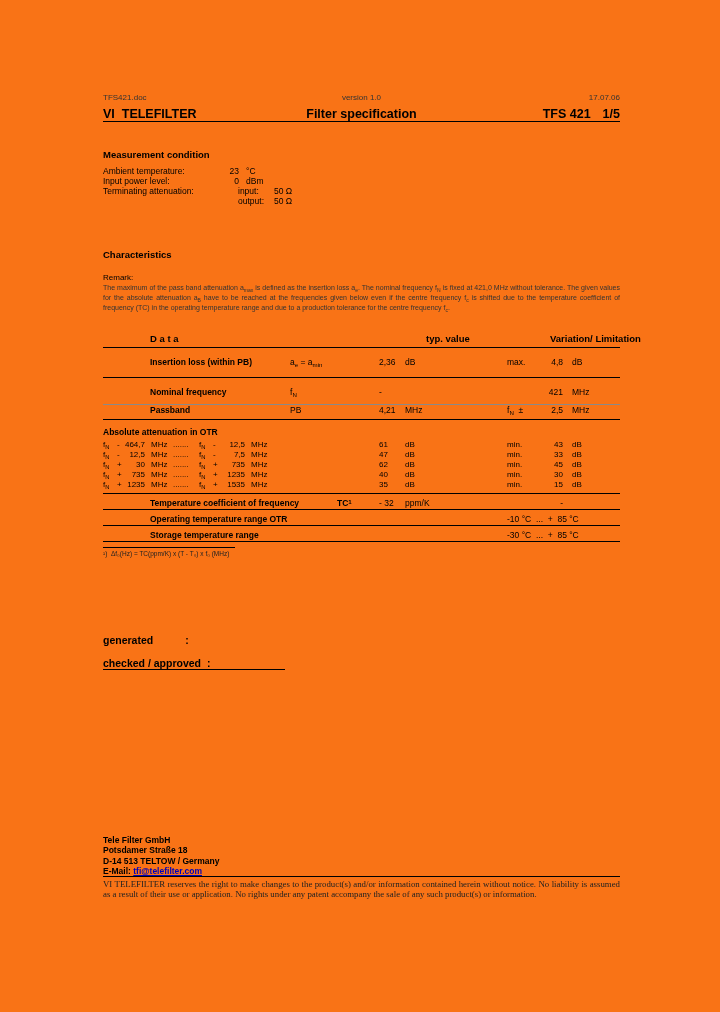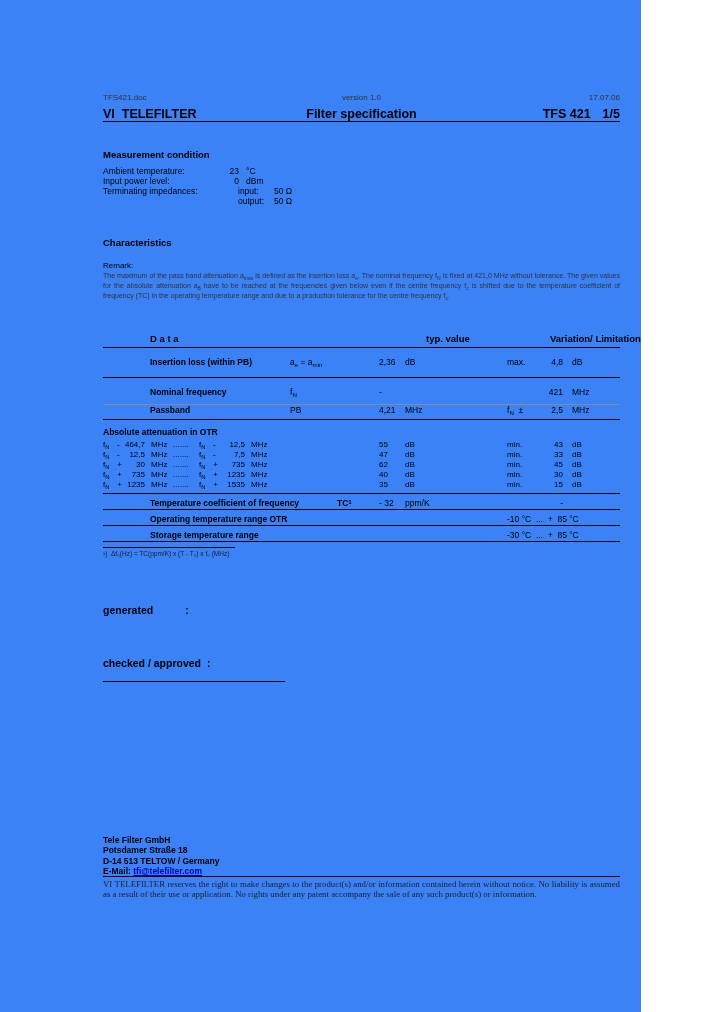--- a/index.html
+++ b/index.html
@@ -1,17 +1,17 @@
 <!DOCTYPE html>
 <html><head>
 <meta charset="utf-8">
 <style>
   * { margin:0; padding:0; box-sizing:border-box; }
   html,body { background:#ffffff; }
-  .page { position:relative; width:641px; height:1012px; background:#3b82f6;
+  .page { position:relative; width:720px; height:1012px; background:#f97316;
           font-family:"Liberation Sans", sans-serif; color:#000; overflow:hidden; }
   .sec { position:absolute; left:103px; width:517px; }
 
   hr.rule { border:none; border-top:1px solid #000; margin:0; }
   hr.rule-thin { border:none; border-top:1px solid #8a8a8a; margin:0; }
   .bold { font-weight:bold;padding-left:47px; }
   .pre { white-space:pre; }
   .sub { font-size:0.72em; vertical-align:-0.30em; }
   .sup { font-size:0.72em; vertical-align:0.35em; }
 
@@ -29,21 +29,21 @@
 
   
   .m-head { font-size:9.5px; font-weight:bold; margin-bottom:6px; }
   .m-row { display:flex; font-size:8.5px; line-height:10px; }
   .m-label { width:118px; }
   .m-val { width:18px; text-align:right; }
   .m-unit { margin-left:7px; }
   .m-sub { margin-left:17px; width:36px; }
 
   
-  .c-head { font-size:9.5px; font-weight:bold; }
+  .c-head { font-size:9.5px; font-weight:bold;margin-top:12px; }
   .remark-label { font-size:8px; margin-top:13px; }
   .remark { font-size:7px; line-height:8.6px; color:#333; margin-top:2px; text-align:justify; }
 
   
   .trow { position:relative; font-size:8.5px; }
   .trow > span { position:absolute; top:0; white-space:nowrap; }
   .thead { height:14px; font-size:9.5px; }
   .cA   { left:0; }
   .cSym { left:187px; }
   .cTyp { left:276px; }
@@ -69,23 +69,23 @@
   .ar .v2 { left:112px; width:30px; text-align:right; }
   .ar .m2 { left:148px; }
   .r-tc   { margin-top:4px; height:11px; }
   .r-otr  { margin-top:4px; height:11px; }
   .r-sto  { margin-top:4px; height:11px; }
   .fnote-block { margin-top:5px; }
   .fnote-rule { width:132px; border:none; border-top:1px solid #000; margin:0; }
   .fnote { font-size:6.5px; margin-top:2px; color:#222; }
 
   
-  .gen-line { font-size:10.5px; font-weight:bold; }
+  .gen-line { font-size:10.5px; font-weight:bold;margin-top:30px; }
   .gen-line .colon { margin-left:32px; }
-  .chk-box { width:182px; border-bottom:1px solid #000; padding-bottom:12px;
+  .chk-box { width:182px; border-bottom:1px solid #000; padding-bottom:0;
              font-size:10.5px; font-weight:bold; }
   .chk-box .colon { margin-left:6px; }
 
   
   .f-line { font-size:8.5px; font-weight:bold; line-height:10.3px; }
   .email-link { color:#0000bb; text-decoration:underline; font-weight:bold; cursor:pointer; }
   .footer-rule { margin-top:3px; }
   .disclaimer { font-family:"Liberation Serif", serif; font-size:8.8px; line-height:10px;
                 margin-top:2px; color:#222; text-align:justify; }
 </style>
@@ -114,21 +114,21 @@
       <span class="m-label">Ambient temperature:</span>
       <span class="m-val">23</span>
       <span class="m-unit">°C</span>
     </div>
     <div class="m-row">
       <span class="m-label">Input power level:</span>
       <span class="m-val">0</span>
       <span class="m-unit">dBm</span>
     </div>
     <div class="m-row">
-      <span class="m-label">Terminating impedances:</span>
+      <span class="m-label">Terminating attenuation:</span>
       <span class="m-sub">input:</span>
       <span>50 Ω</span>
     </div>
     <div class="m-row">
       <span class="m-label"></span>
       <span class="m-sub">output:</span>
       <span>50 Ω</span>
     </div>
   </div>
 
@@ -187,21 +187,21 @@
       <div class="trow ar">
         <span class="f1"><span>f</span><span class="sub">N</span></span>
         <span class="s1">-</span>
         <span class="v1">464,7</span>
         <span class="m1">MHz</span>
         <span class="d">.......</span>
         <span class="f2"><span>f</span><span class="sub">N</span></span>
         <span class="s2">-</span>
         <span class="v2">12,5</span>
         <span class="m2">MHz</span>
-        <span class="cTyp">55</span>
+        <span class="cTyp">61</span>
         <span class="cTypU">dB</span>
         <span class="cVarL">min.</span>
         <span class="cVarV">43</span>
         <span class="cVarU">dB</span>
       </div>
 
       <div class="trow ar">
         <span class="f1"><span>f</span><span class="sub">N</span></span>
         <span class="s1">-</span>
         <span class="v1">12,5</span>

